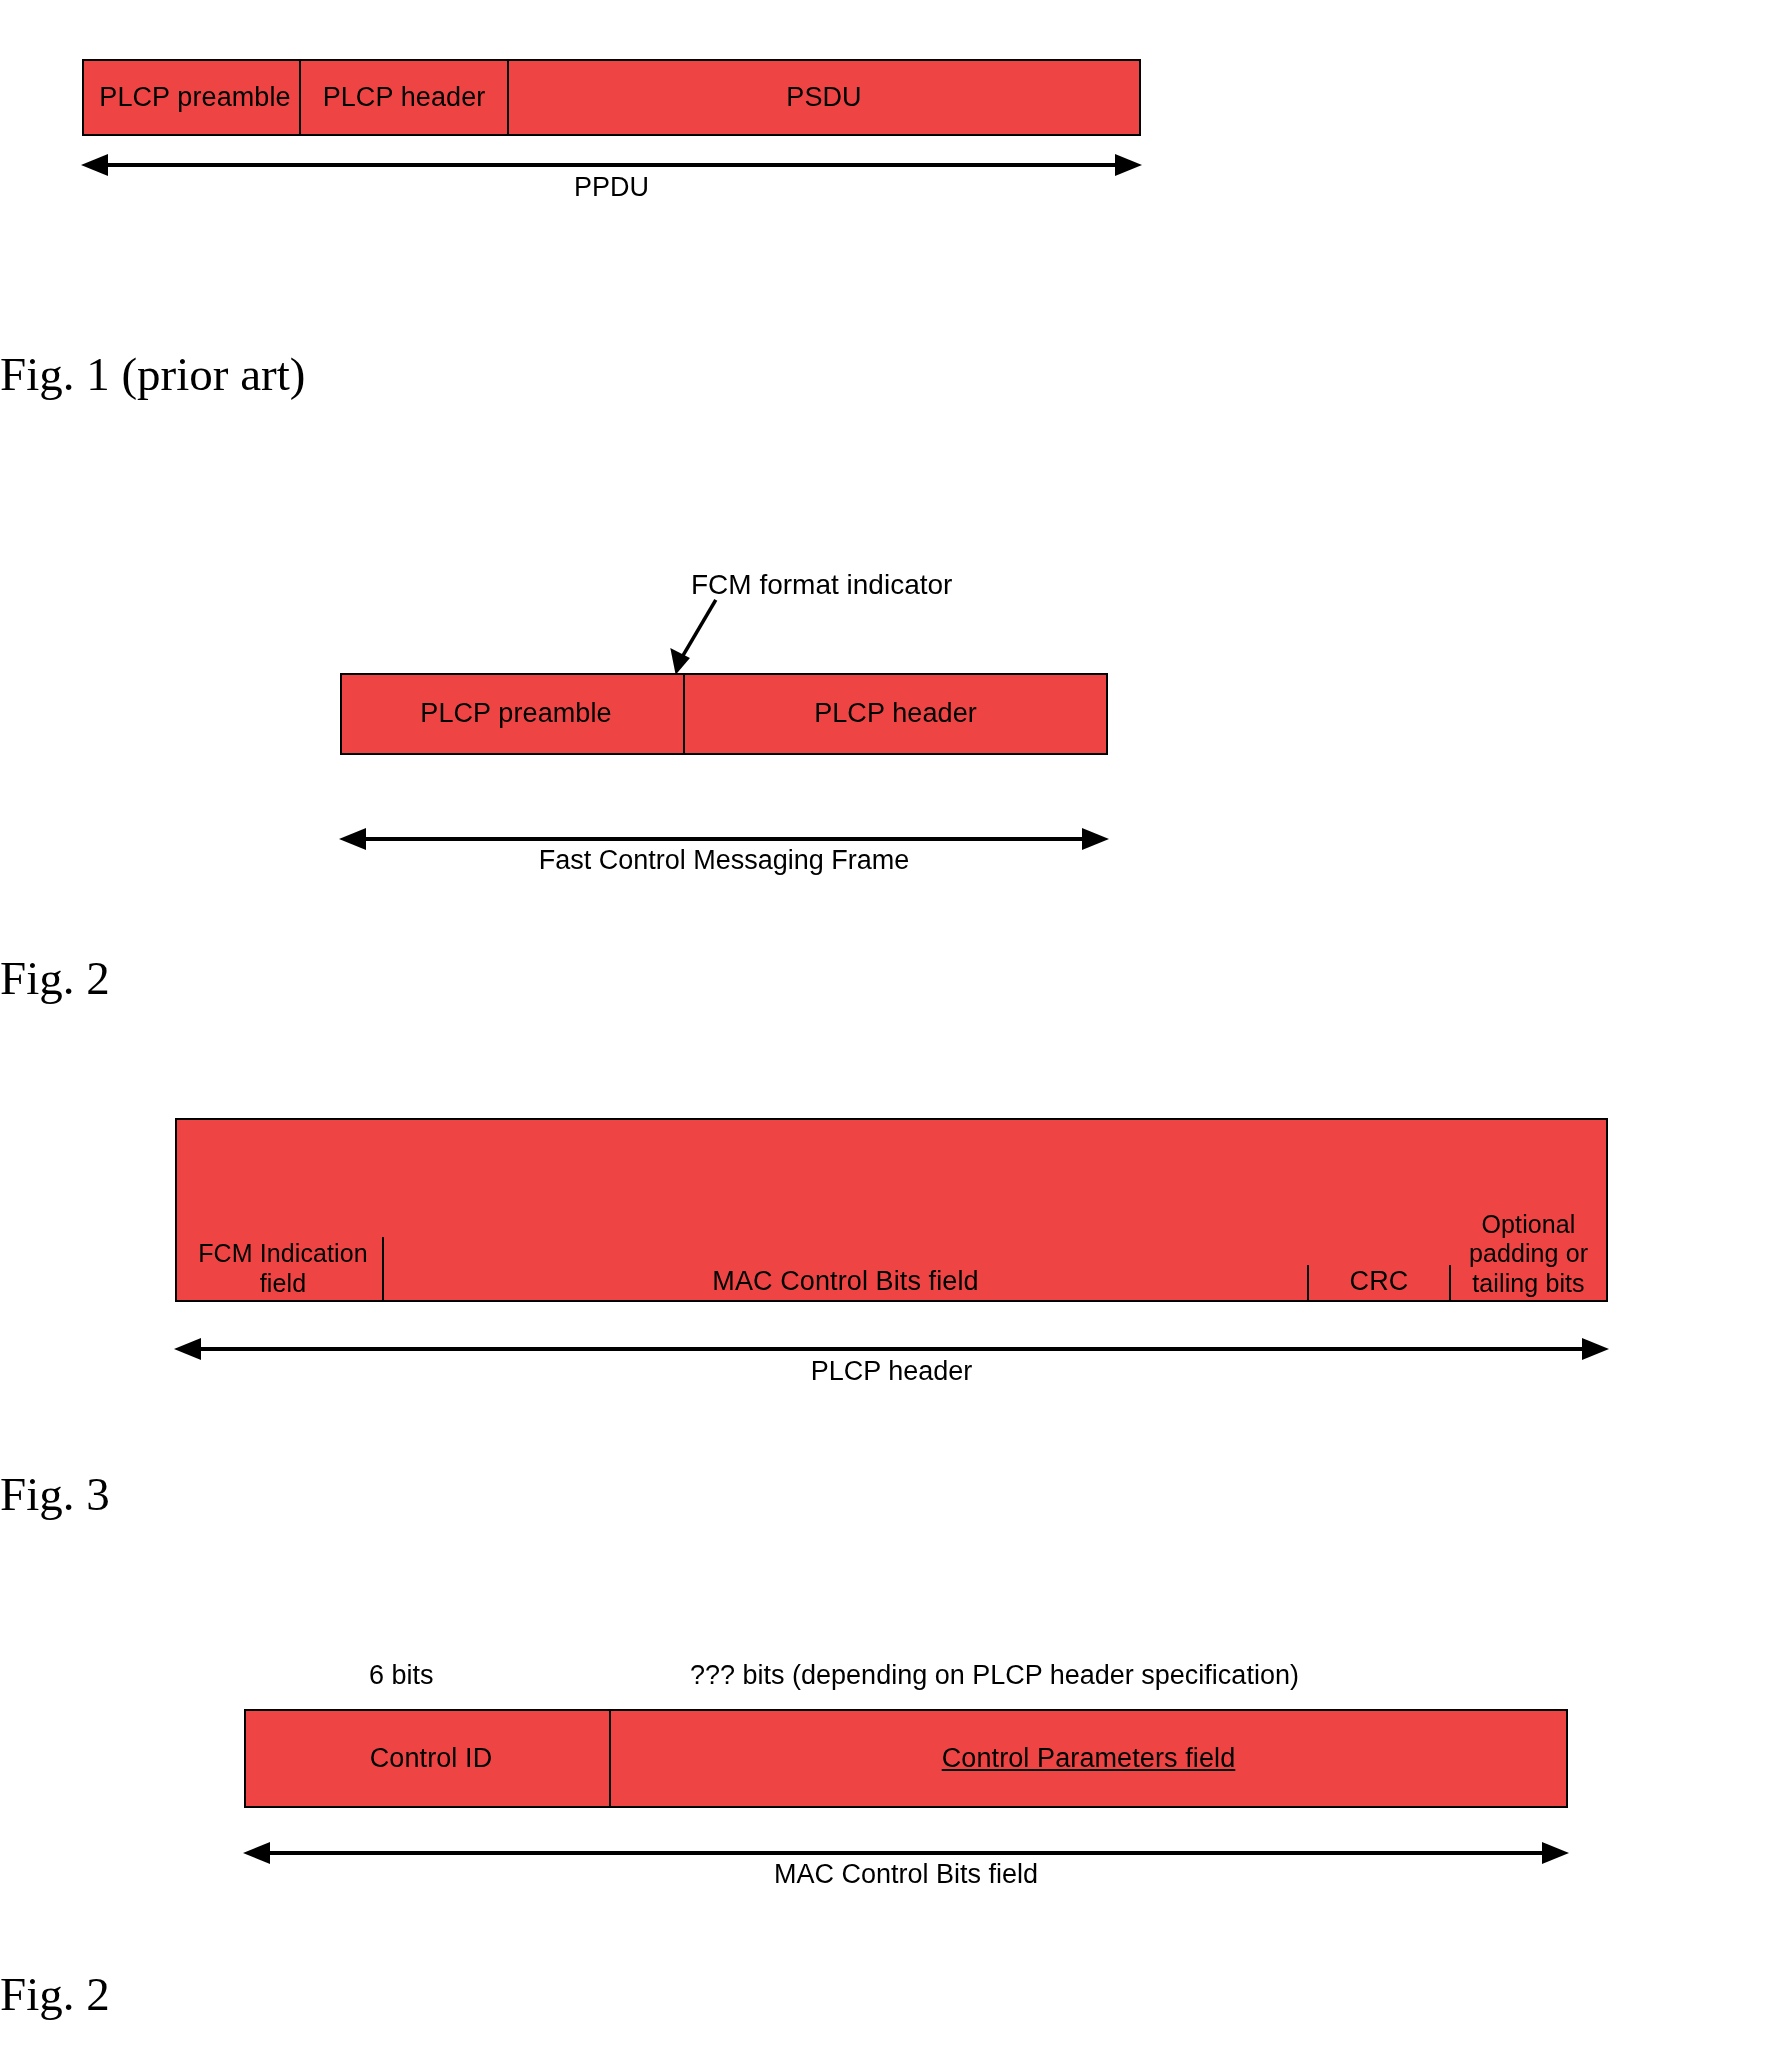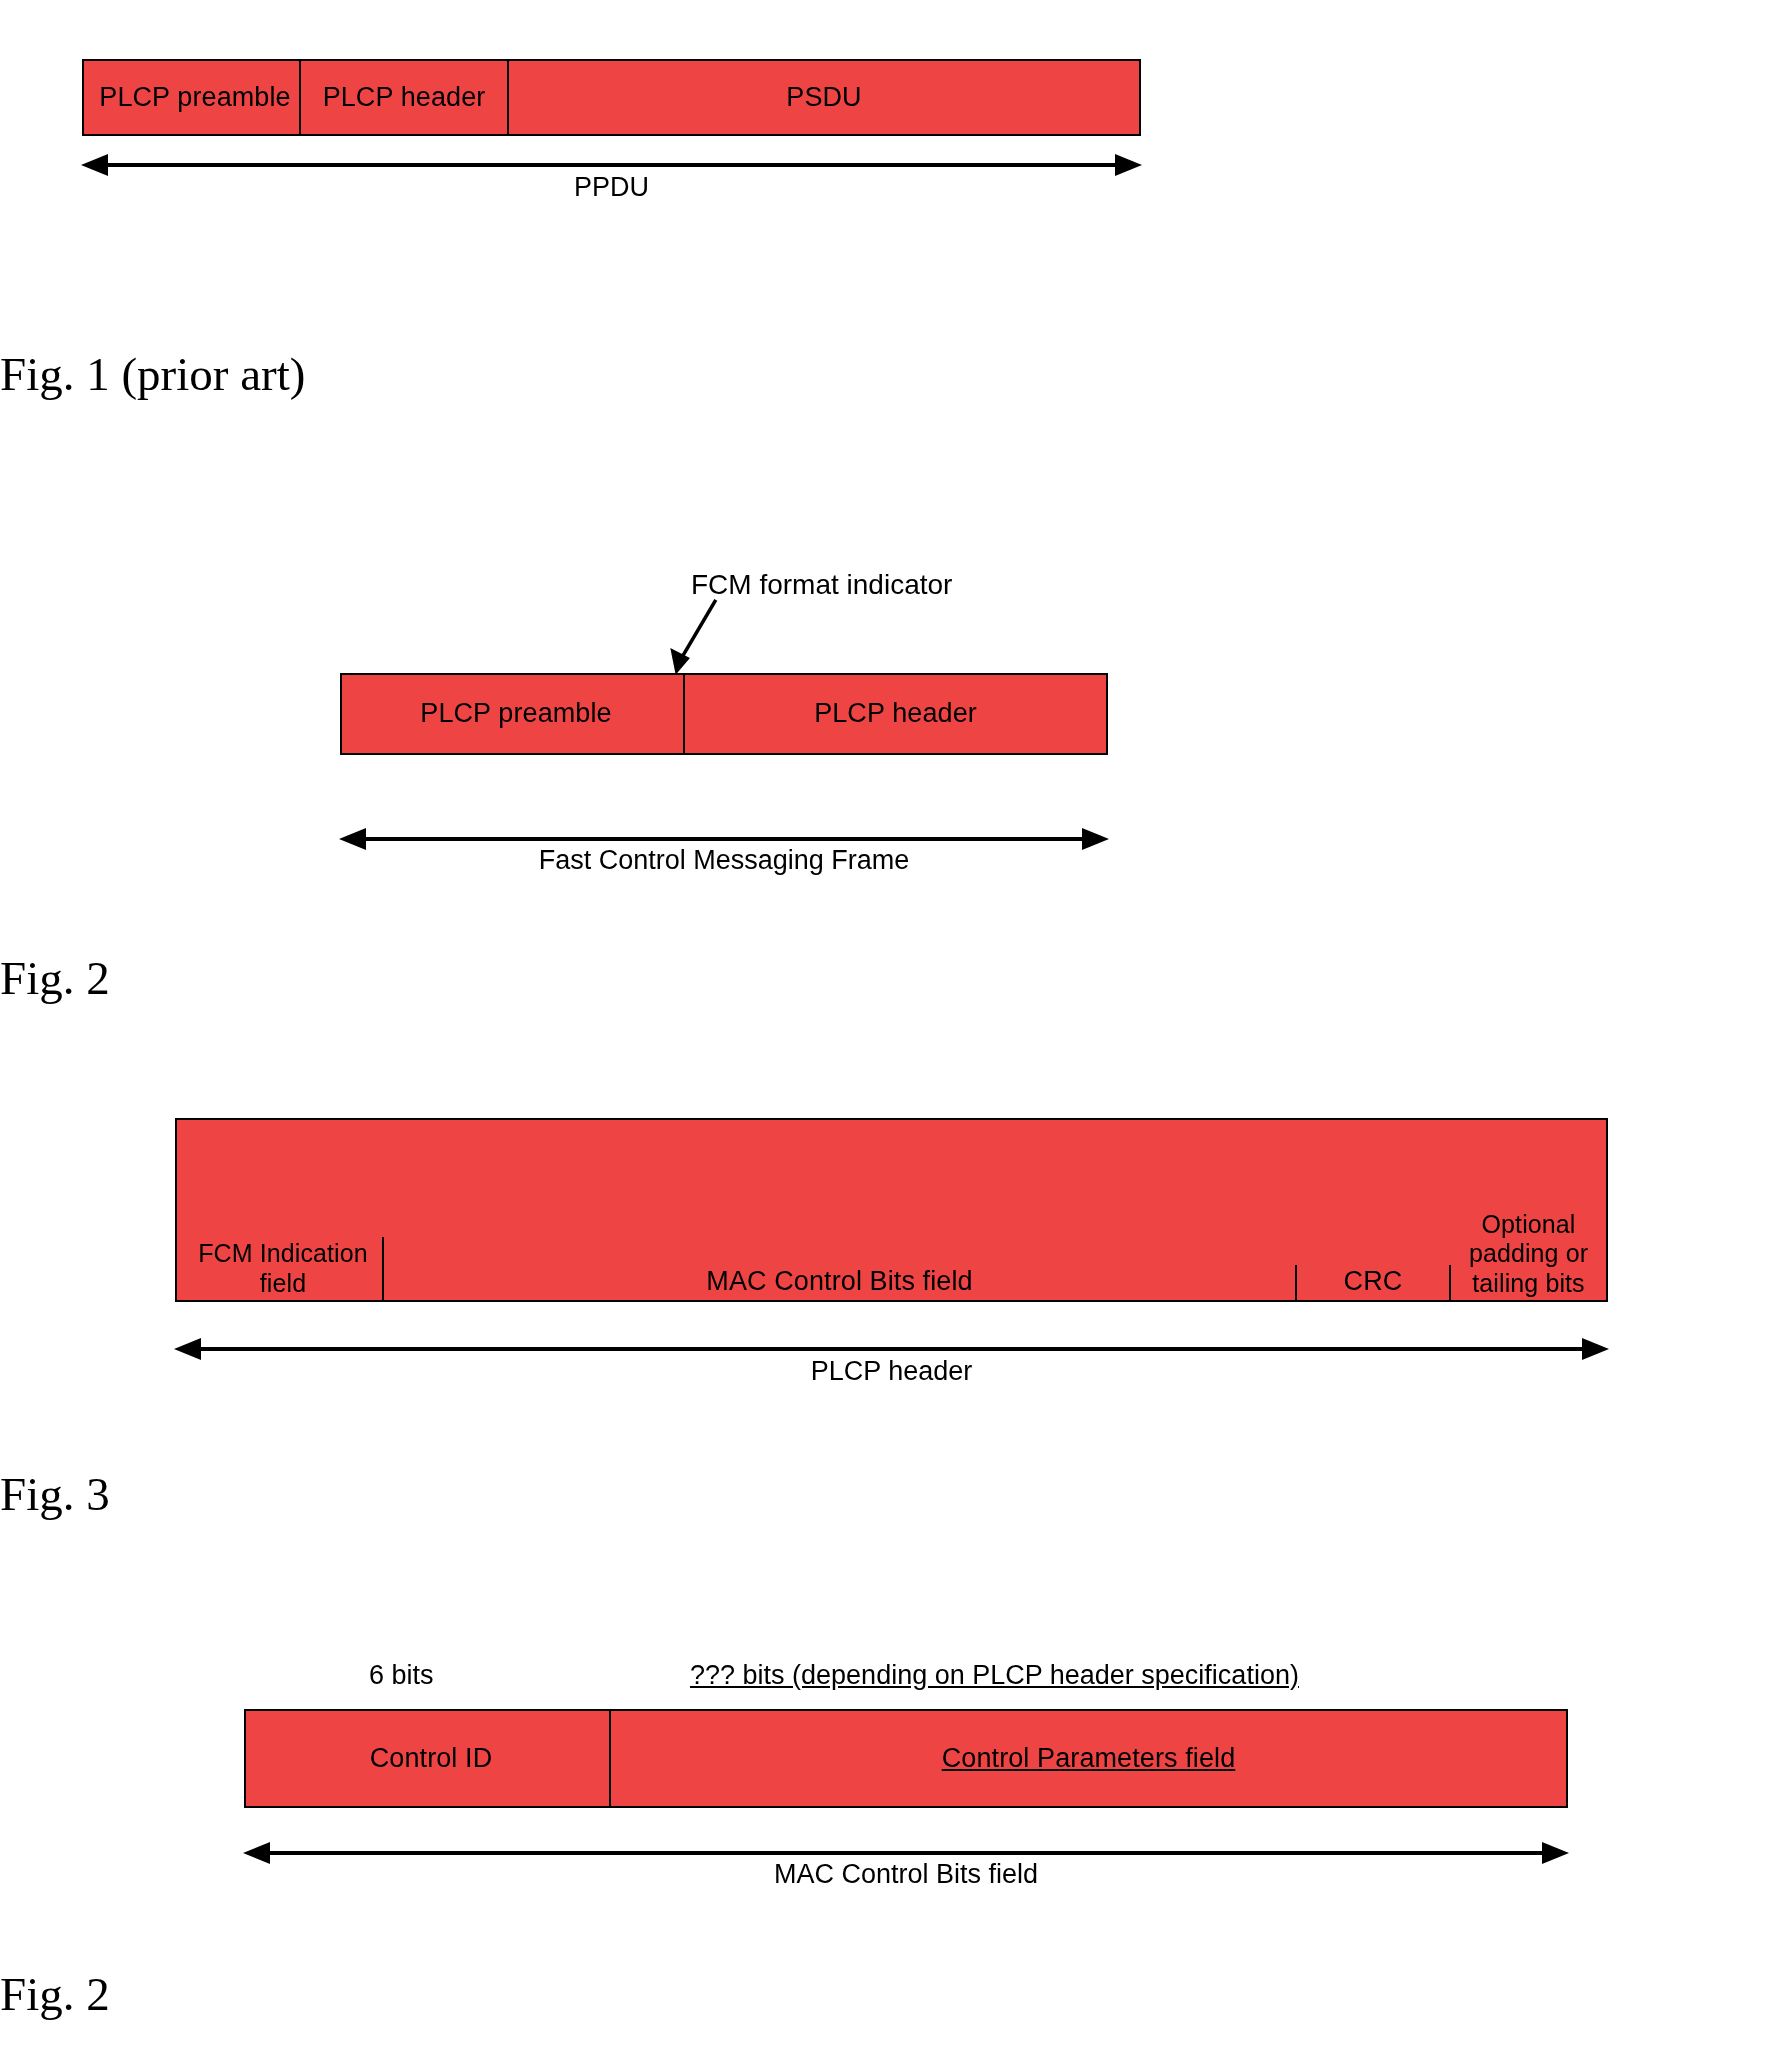--- a/index.html
+++ b/index.html
@@ -174,42 +174,42 @@
 
   <div class="fig" style="left:0; top:0; width:1774px; height:1612px;">
 
     <div class="boxrow" style="left:175px; top:1118px; width:1433px; height:184px;align-items:flex-end;">
       <div class="cell small" style="width:200px;">
         <span>FCM Indication field</span>
       </div>
       <div class="cell" style="flex:1;">
         <span>MAC Control Bits field</span>
       </div>
-      <div class="cell" style="width:154px;">
+      <div class="cell" style="width:142px;">
         <span>CRC</span>
       </div>
       <div class="cell small" style="width:155px;">
         <span>Optional padding or tailing bits</span>
       </div>
     </div>
 
     <div class="ruler both" style="left:175px; top:1334px; width:1433px;">
       <div class="line"></div>
       <div class="head left"></div>
       <div class="head right"></div>
     </div>
     <div class="ruler-label" style="left:175px; top:1356px; width:1433px;">PLCP header</div>
 
     <div class="caption" style="left:0; top:1467px; width:1774px;">Fig. 3</div>
   </div>
 
   <div class="fig" style="left:0; top:0; width:1774px; height:2070px;border-radius:27px;">
 
     <div class="bitlabel" style="left:369px; top:1660px;">6 bits</div>
-    <div class="bitlabel" style="left:690px; top:1660px;text-decoration:underline;">??? bits (depending on PLCP header specification)</div>
+    <div class="bitlabel" style="left:690px; top:1660px;">??? bits (depending on PLCP header specification)</div>
 
     <div class="boxrow" style="left:244px; top:1709px; width:1324px; height:99px;">
       <div class="cell" style="width:358px;">
         <span>Control ID</span>
       </div>
       <div class="cell" style="flex:1;text-decoration:underline;">
         <span>Control Parameters field</span>
       </div>
     </div>
 

